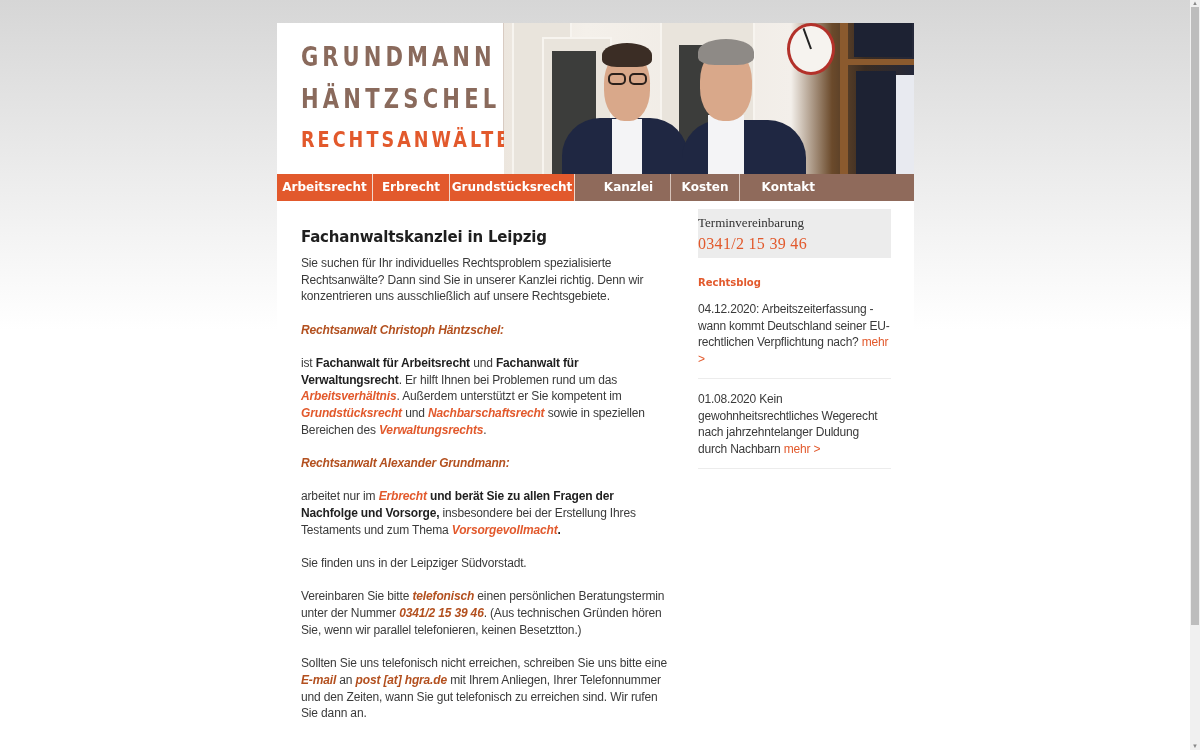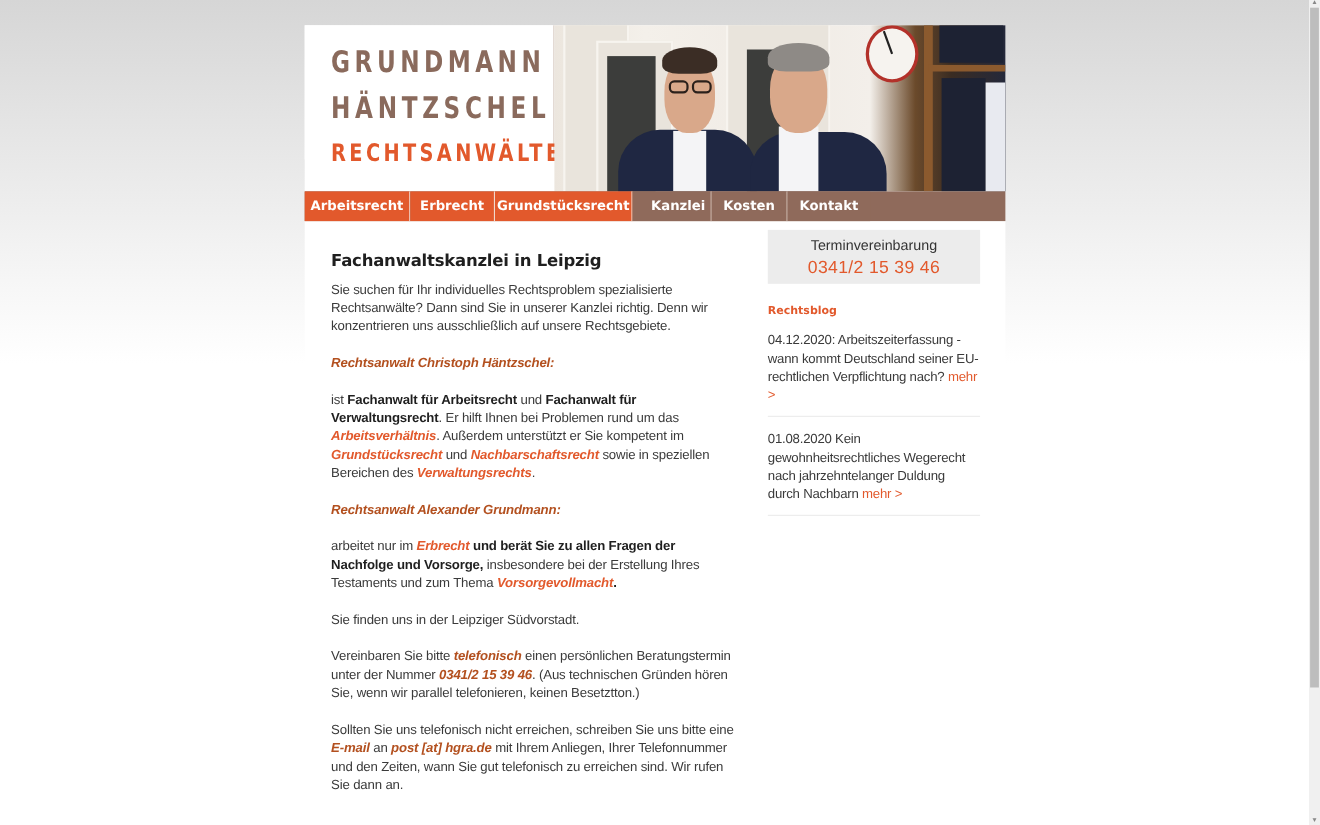--- a/index.html
+++ b/index.html
@@ -61,21 +61,21 @@
     font-size: 12px; line-height: 16.7px; color: #3a3a3a; margin-bottom: 16.6px;
     letter-spacing: -0.15px;
   }
   .main b { color: #1f1f1f; }
   .hl { color: #e2592c; font-weight: bold; }
   .hd { color: #b3501f; font-weight: bold; }
   .main a { text-decoration: none; font-style: italic; }
 
   .sidebar { position: absolute; left: 421px; top: 186px; width: 193px; }
   .termin {
-    background: #ececec; height: 49px; text-align: center; padding-top: 5px;
+    background: #ececec; height: 49px; text-align: left; padding-top: 5px; font-family: Liberation Serif, serif;
   }
   .termin .t1 { font-size: 13px; color: #333; line-height: 18px; }
   .termin .t2 { font-size: 16px; color: #e2592c; line-height: 22px; margin-top: 1px; letter-spacing: 0.3px; }
   .blog-title { font-family: "DejaVu Sans", sans-serif; font-weight: bold; font-size: 10px; color: #e2592c; margin-top: 19px; margin-bottom: 13px; }
   .blog-item {
     font-size: 12px; line-height: 16.7px; color: #3a3a3a; padding-bottom: 10px;
     border-bottom: 1px solid #ececec; margin-bottom: 12px; letter-spacing: -0.2px;
   }
   .blog-item .more { color: #e2592c; text-decoration: none; }
 
@@ -118,23 +118,23 @@
       <div class="shirt" style="left:204px;top:92px;width:36px;height:62px;"></div>
       <div class="person-head" style="left:196px;top:24px;width:52px;height:74px;"></div>
       <div class="hair" style="left:194px;top:16px;width:56px;height:26px;background:#8e8a86;"></div>
     </div>
   </div>
 
   <div class="nav">
     <div class="nav-item orange" style="width:96px;">Arbeitsrecht</div>
     <div class="nav-item orange" style="width:77px;">Erbrecht</div>
     <div class="nav-item orange" style="width:125px;">Grundstücksrecht</div>
-    <div class="nav-item brown" style="width:72px;padding-left:12px;">Kanzlei</div>
+    <div class="nav-item brown" style="width:96px;padding-left:12px;">Kanzlei</div>
     <div class="nav-item brown" style="width:69px;">Kosten</div>
-    <div class="nav-item brown last" style="width:75px;">Kontakt</div>
+    <div class="nav-item brown last" style="width:75px;text-align:right;">Kontakt</div>
   </div>
 
   <div class="main">
     <h1>Fachanwaltskanzlei in Leipzig</h1>
     <p>Sie suchen für Ihr individuelles Rechtsproblem spezialisierte Rechtsanwälte? Dann sind Sie in unserer Kanzlei richtig. Denn wir konzentrieren uns ausschließlich auf unsere Rechtsgebiete.</p>
 
     <p><a class="hd">Rechtsanwalt Christoph Häntzschel:</a></p>
     <p><span>ist </span><b>Fachanwalt für Arbeitsrecht</b><span> und </span><b>Fachanwalt für Verwaltungsrecht</b><span>. Er hilft Ihnen bei Problemen rund um das </span><a class="hl">Arbeitsverhältnis</a><span>. Außerdem unterstützt er Sie kompetent im </span><a class="hl">Grundstücksrecht</a><span> und </span><a class="hl">Nachbarschaftsrecht</a><span> sowie in speziellen Bereichen des </span><a class="hl">Verwaltungsrechts</a><span>.</span></p>
 
     <p><a class="hd">Rechtsanwalt Alexander Grundmann:</a></p>

